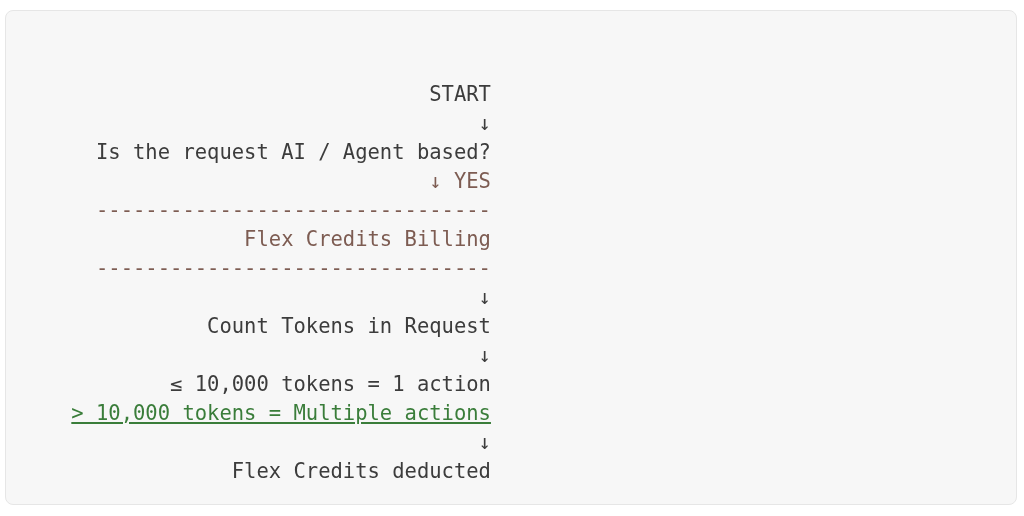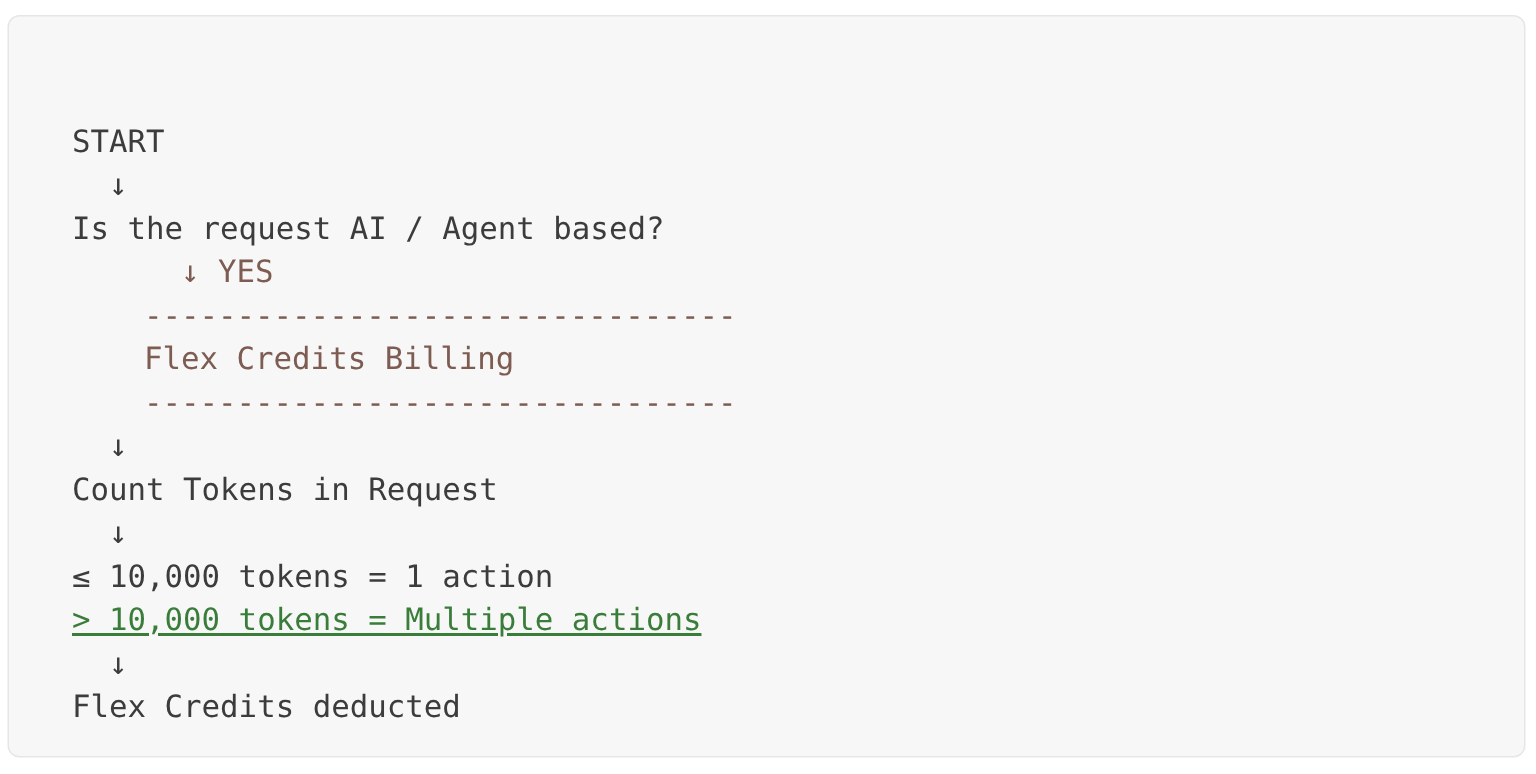--- a/index.html
+++ b/index.html
@@ -35,20 +35,21 @@
     letter-spacing: 0px;
     white-space: pre;
     color: #3c3c3c;
     font-family: "DejaVu Sans Mono", "Liberation Mono", monospace;
   }
 
   .line {
     display: block;
     height: 29px;
     white-space: pre;
+    text-align: right;
   }
 
   .c-default { color: #3c3c3c; }
   .c-brown   { color: #7d5c52; margin-left: 48px; }
   .c-green   { color: #3a7d3a; text-decoration: underline; }
 </style>
 </head>
 <body style="background: rgb(255, 255, 255);">
 
 <div id="card" style="background: rgb(247, 247, 247); border-color: rgb(230, 230, 230);">

